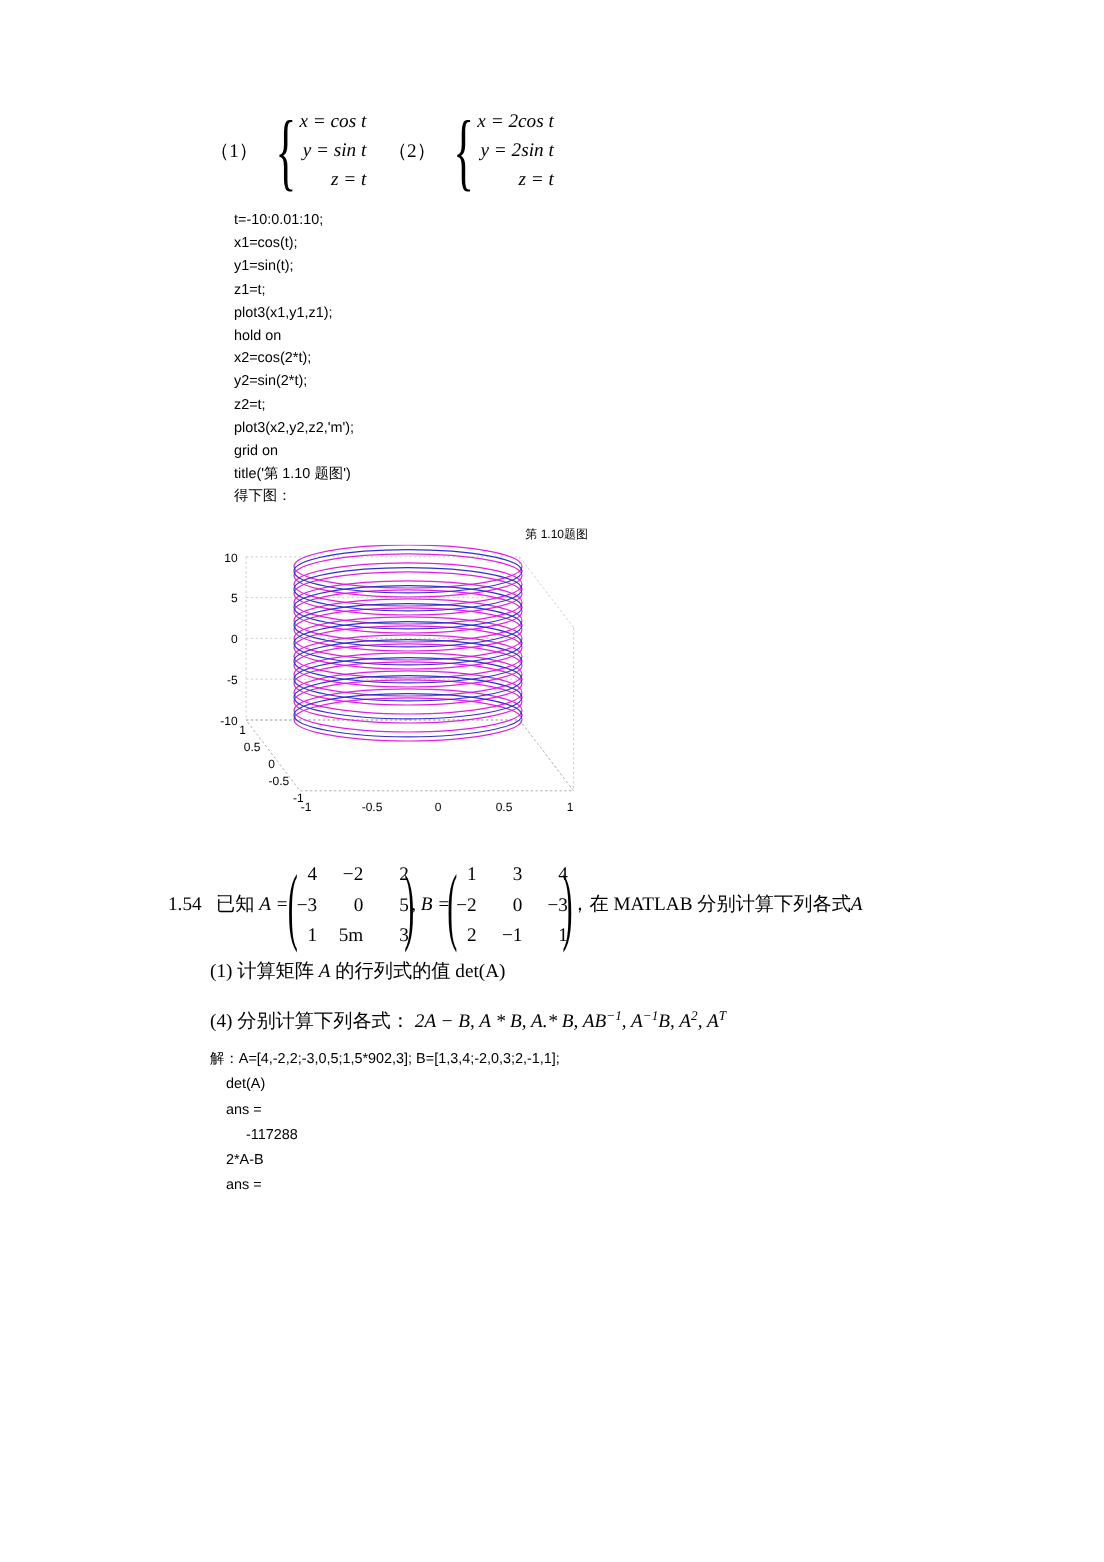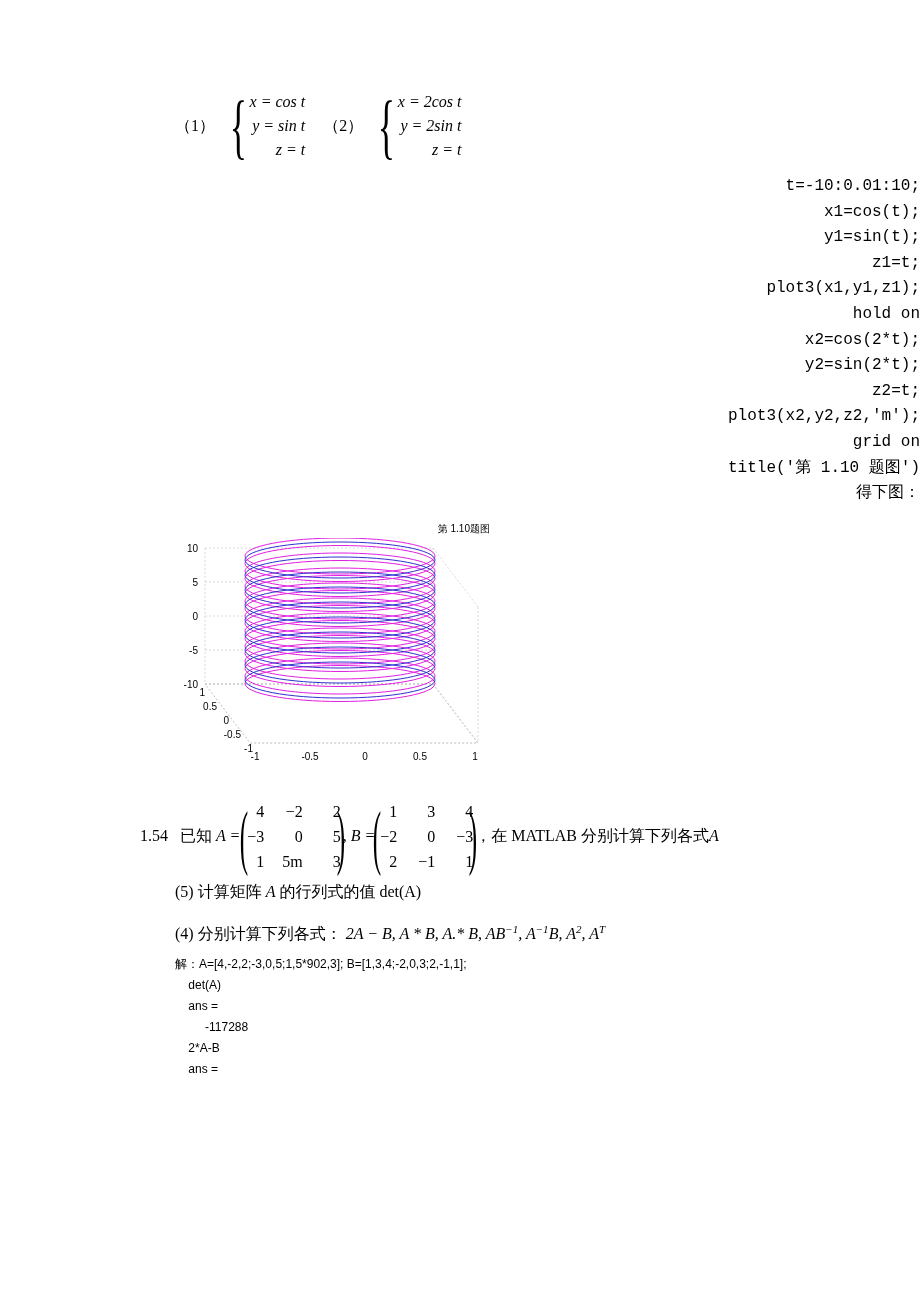--- a/index.html
+++ b/index.html
@@ -39,25 +39,24 @@
   .sys-lines {
     display: flex;
     flex-direction: column;
     line-height: 1.5;
     font-style: italic;
     font-family: "Times New Roman", serif;
     text-align: right;
   }
   .code-block {
     margin-left: 195px;
-    font-family: Liberation Mono, monospace;
+    font-family: Liberation Sans, sans-serif;
     line-height: 1.6;
     white-space: pre;
-    font-size: 16px;
-    text-align: right;
+    font-size: 12px;
   }
   .chart-wrap {
     margin: 15px 0 30px 150px;
   }
   .chart-title {
     font-family: "SimSun", sans-serif;
     font-size: 10px;
     text-align: right;
     width: 310px;
     margin-left: 30px;
@@ -273,21 +272,21 @@
           <span class="mat-paren">)</span>
         </span>
       </span>
       <span>，在 MATLAB 分别计算下列各式 </span>
       <span class="math-i">A</span>
     </div>
   </div>
 
   <div class="sub-items">
     <div>
-      <span>(5)  计算矩阵 </span><span class="math-i">A</span><span> 的行列式的值</span> <span>det(A)</span>
+      <span>(1)  计算矩阵 </span><span class="math-i">A</span><span> 的行列式的值</span> <span>det(A)</span>
     </div>
     <div>
       <span>(4)  分别计算下列各式：</span>
       <span class="math-i">2<span style="font-style:italic">A</span> − <span style="font-style:italic">B</span>, <span style="font-style:italic">A</span> * <span style="font-style:italic">B</span>, <span style="font-style:italic">A</span>.* <span style="font-style:italic">B</span>, <span style="font-style:italic">AB</span><span class="sup">−1</span>, <span style="font-style:italic">A</span><span class="sup">−1</span><span style="font-style:italic">B</span>, <span style="font-style:italic">A</span><span class="sup">2</span>, <span style="font-style:italic">A</span><span class="sup" style="font-style:italic">T</span></span>
     </div>
   </div>
 
   <div class="code2">解：A=[4,-2,2;-3,0,5;1,5*902,3]; B=[1,3,4;-2,0,3;2,-1,1];
     det(A)
     ans =

